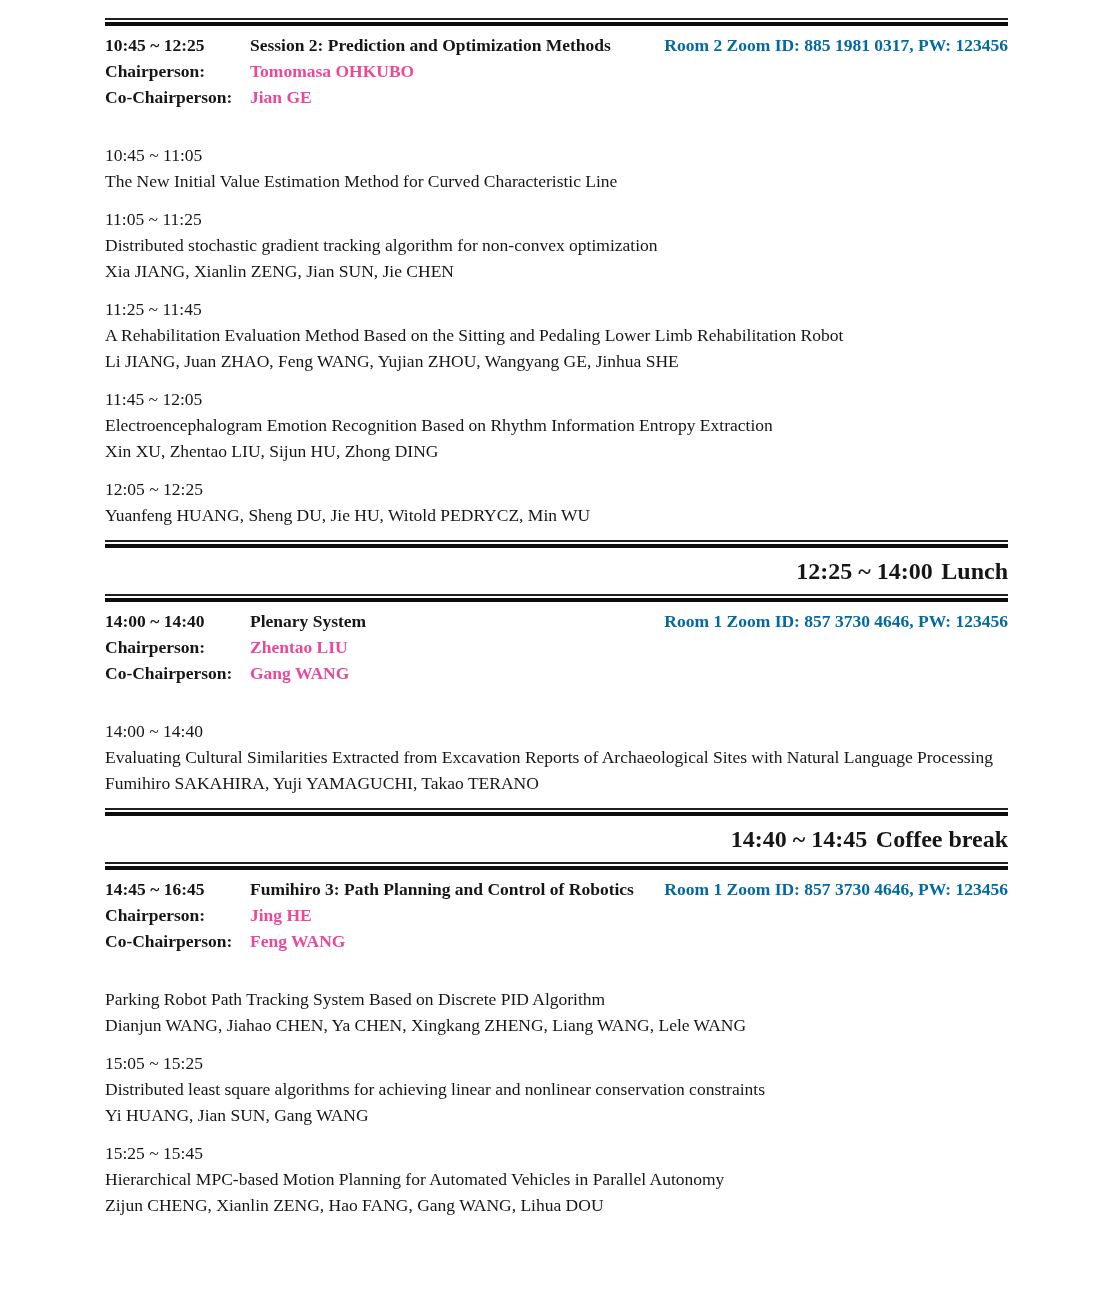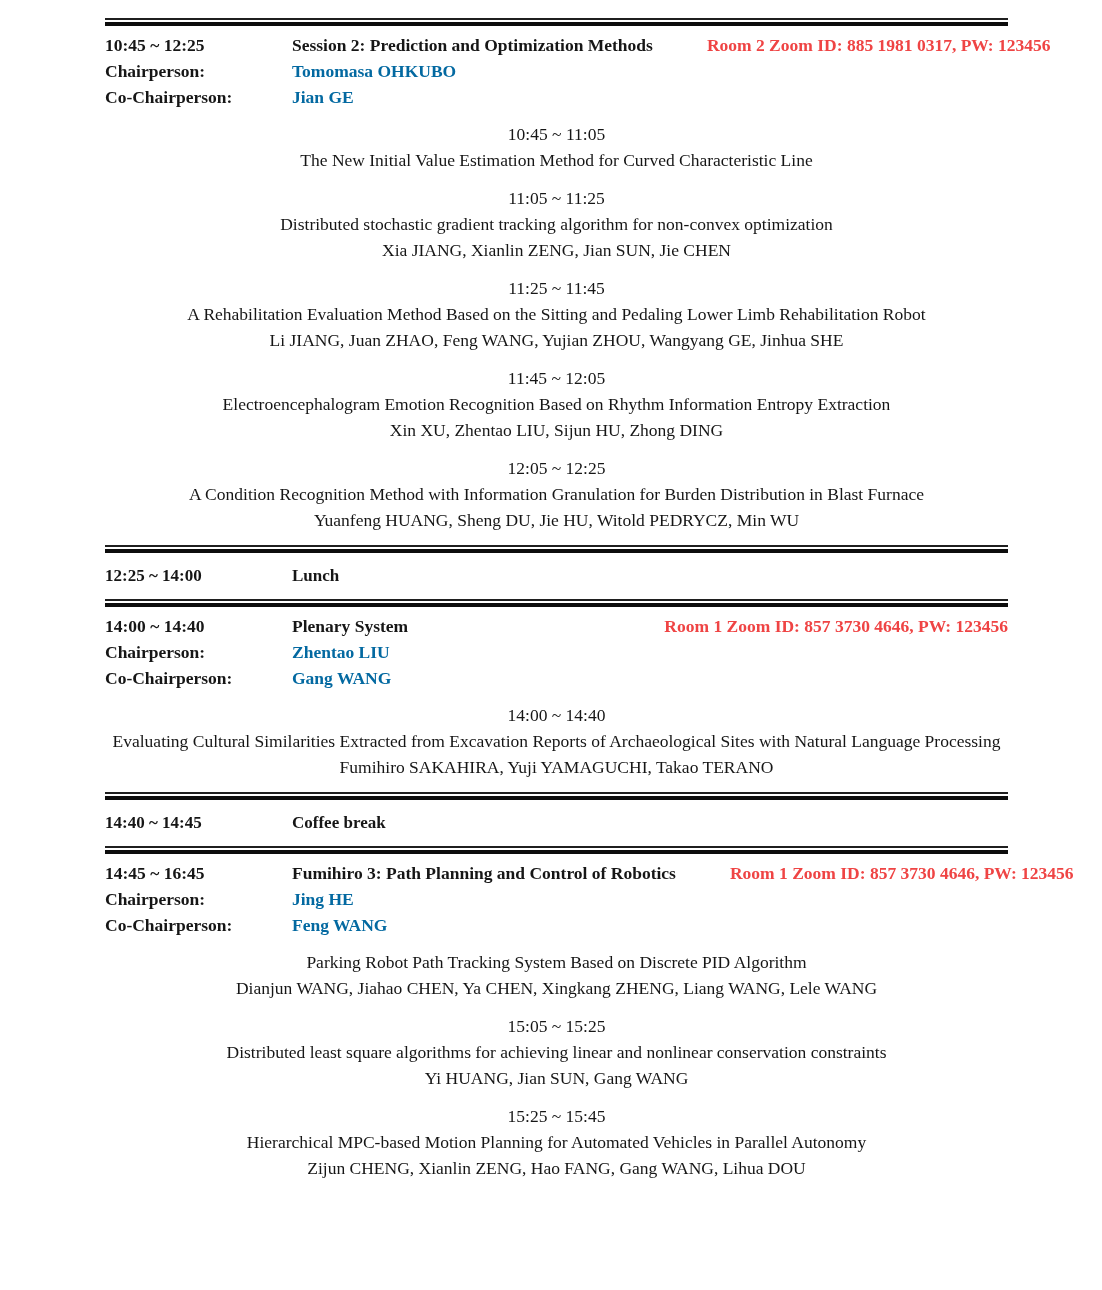--- a/index.html
+++ b/index.html
@@ -26,60 +26,59 @@
   }
   .session-head {
     margin-top: 6px;
     font-weight: bold;
     font-size: 17.5px;
   }
   .head-row, .chair-row, .break-row {
     display: flex;
     align-items: baseline;
     line-height: 26px;
-    gap: 42px;
   }
   .col-time {
     flex: 0 0 145px;
     white-space: nowrap;
   }
   .col-title {
     white-space: nowrap;
   }
   .room {
     margin-left: auto;
     padding-left: 12px;
-    color: #ef4444;
+    color: #0369a1;
     white-space: nowrap;
   }
   .chair-label {
     flex: 0 0 145px;
   }
   .chair-name {
-    color: #0369a1;
+    color: #ec4899;
   }
   .talks {
-    margin-top: 11px;
-    text-align: center;
+    margin-top: 32px;
   }
   .talk {
     font-size: 17.5px;
     line-height: 26px;
     margin-bottom: 12px;
   }
   .talk div {
     white-space: nowrap;
   }
   .break-block .rule-top {
     margin-top: 8px;
   }
   .break-row {
     font-weight: bold;
-    font-size: 17px;
+    font-size: 24px;
     padding: 10px 0;
+    justify-content: flex-end;
   }
 </style>
 </head>
 <body>
 
 <div class="page">
 
   <div class="rule"></div>
 
   <div class="session-head">
@@ -113,21 +112,20 @@
       <div>A Rehabilitation Evaluation Method Based on the Sitting and Pedaling Lower Limb Rehabilitation Robot</div>
       <div>Li JIANG, Juan ZHAO, Feng WANG, Yujian ZHOU, Wangyang GE, Jinhua SHE</div>
     </div>
     <div class="talk">
       <div>11:45 ~ 12:05</div>
       <div>Electroencephalogram Emotion Recognition Based on Rhythm Information Entropy Extraction</div>
       <div>Xin XU, Zhentao LIU, Sijun HU, Zhong DING</div>
     </div>
     <div class="talk">
       <div>12:05 ~ 12:25</div>
-      <div>A Condition Recognition Method with Information Granulation for Burden Distribution in Blast Furnace</div>
       <div>Yuanfeng HUANG, Sheng DU, Jie HU, Witold PEDRYCZ, Min WU</div>
     </div>
   </div>
 
   <div class="break-block">
     <div class="rule rule-top"></div>
     <div class="break-row">
       <span class="col-time">12:25 ~ 14:00</span>
       <span class="col-title">Lunch</span>
     </div>

